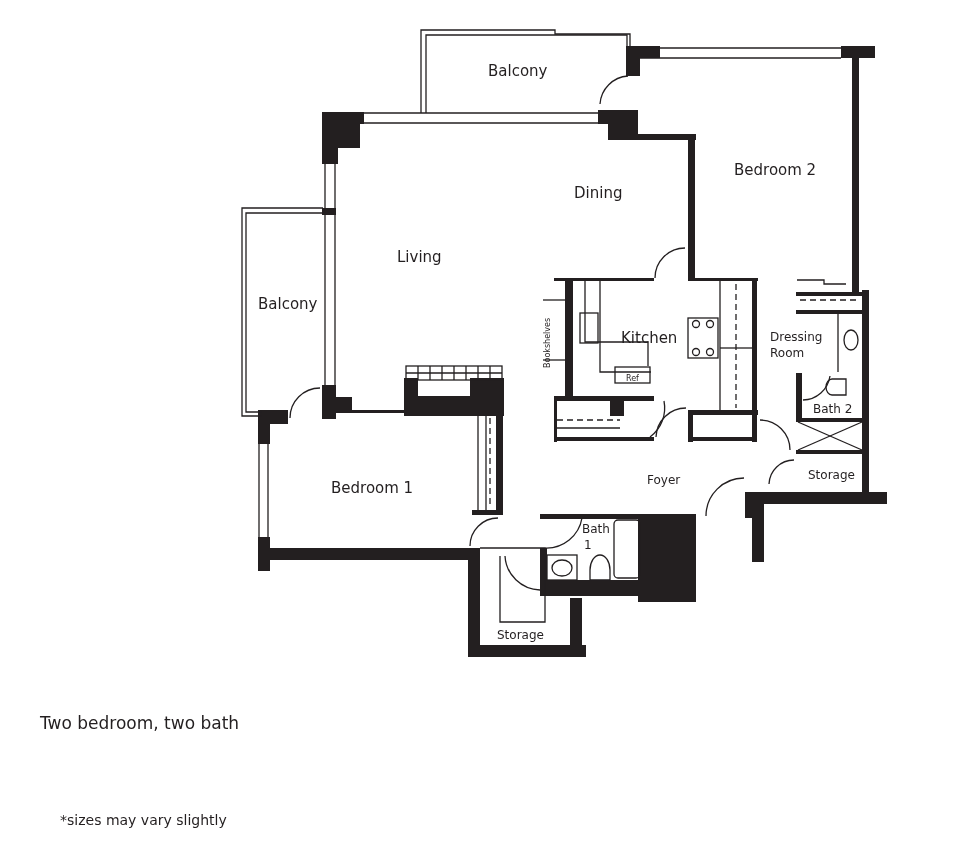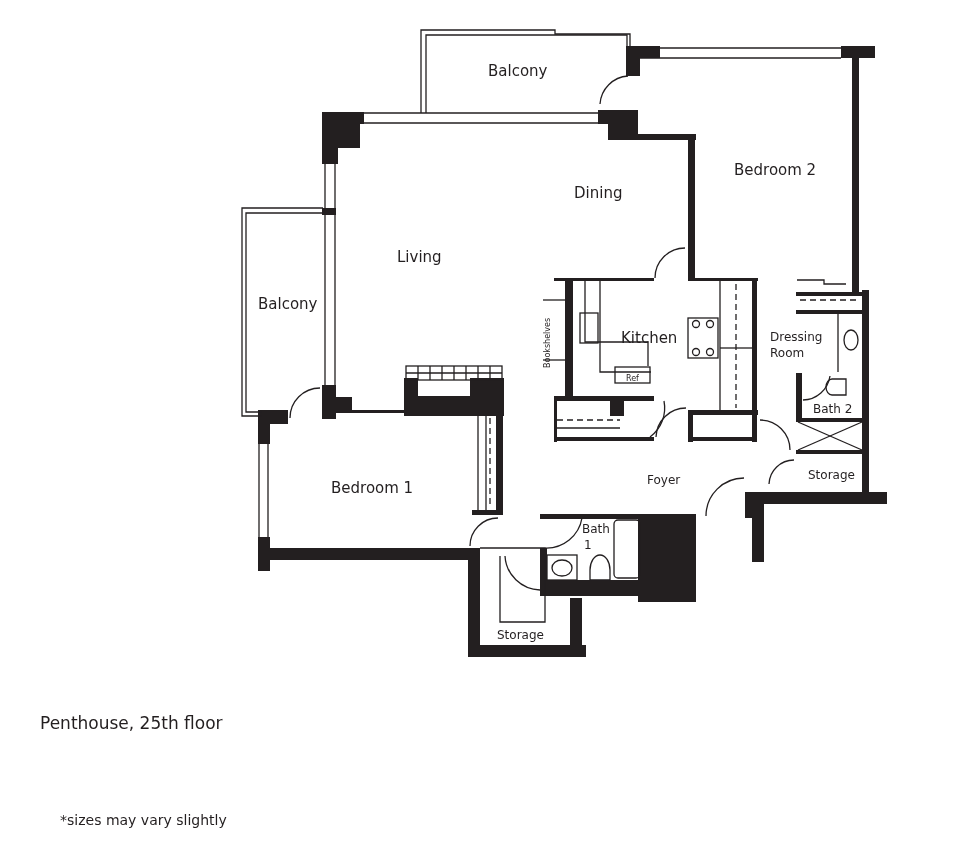--- a/index.html
+++ b/index.html
@@ -173,15 +173,15 @@
     <text class="room-label" x="808" y="479" font-size="12">Storage</text>
     <text class="room-label" x="647" y="484" font-size="12">Foyer</text>
     <text class="room-label" x="331" y="493" font-size="15">Bedroom 1</text>
     <text class="room-label" x="582" y="533" font-size="12">Bath</text>
     <text class="room-label" x="584" y="549" font-size="12">1</text>
     <text class="room-label" x="497" y="639" font-size="12">Storage</text>
   </g>
 </svg>
 
 <div class="info">
-  <div class="info-line">Penthouse, 25th floor</div>
+  <div class="info-line">Two bedroom, two bath</div>
 </div>
 <div class="footnote">*sizes may vary slightly</div>
 
 </body></html>

